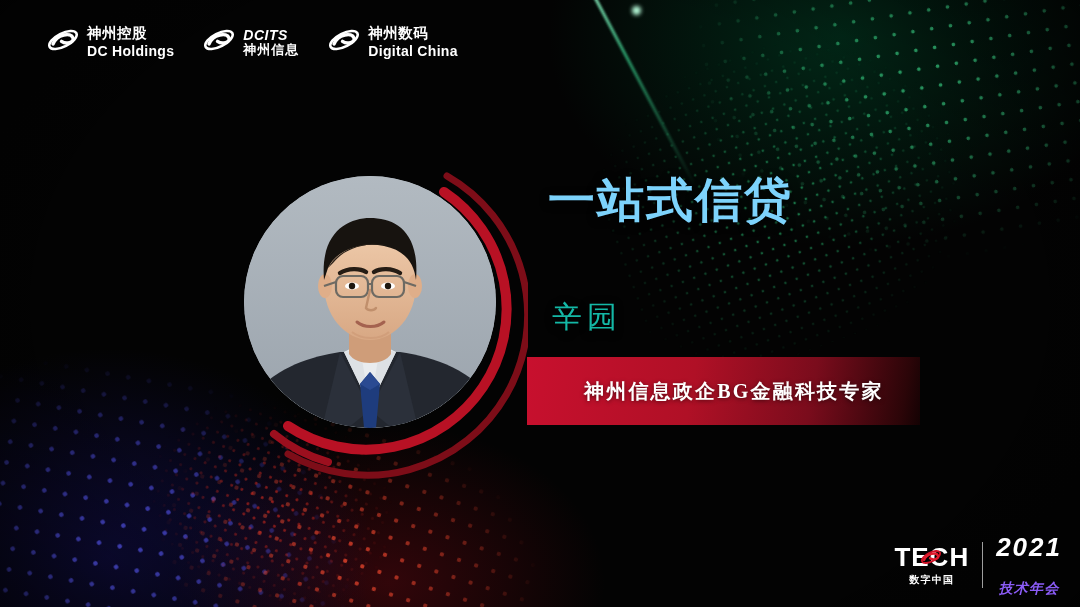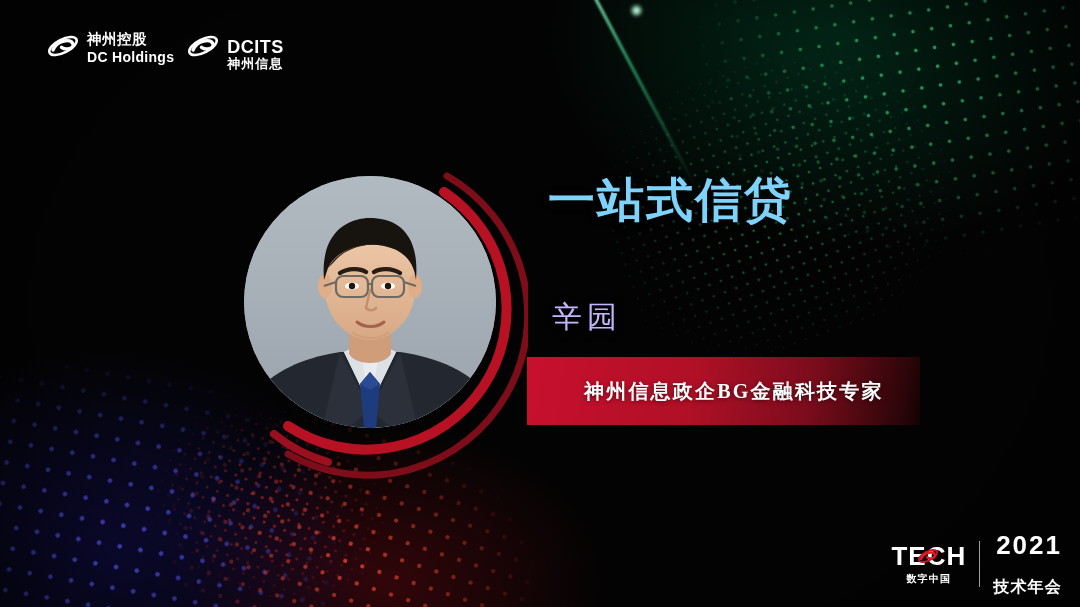--- a/index.html
+++ b/index.html
@@ -51,64 +51,64 @@
     opacity:.85;}
   .dots-red-small{position:absolute;left:130px;bottom:10px;width:300px;height:220px;
     background-image:radial-gradient(circle, rgba(200,40,30,.75) 1.1px, rgba(0,0,0,0) 1.7px);
     background-size:11px 11px;transform:rotate(22deg);
     -webkit-mask-image:radial-gradient(ellipse 150px 120px at 50% 60%, #000 0%, rgba(0,0,0,0) 85%);
     mask-image:radial-gradient(ellipse 150px 120px at 50% 60%, #000 0%, rgba(0,0,0,0) 85%);}
   .vignette{position:absolute;inset:0;pointer-events:none;
     background:radial-gradient(ellipse 780px 560px at 50% 50%, rgba(0,0,0,0) 55%, rgba(0,0,0,.72) 100%);}
 
   
-  .logo-row{position:absolute;left:46px;top:26px;display:flex;align-items:center;gap:12px;z-index:12;}
+  .logo-row{position:absolute;left:46px;top:26px;display:flex;align-items:center;gap:28px;z-index:12;}
   .logo{display:flex;align-items:center;gap:7px;}
   .swoosh{flex:0 0 auto;}
   .logo-txt{display:flex;flex-direction:column;line-height:1;color:#fff;}
   .logo-cn{font-size:14.5px;font-weight:bold;letter-spacing:.5px;}
   .logo-en{font-size:14px;font-weight:bold;letter-spacing:.3px;margin-top:3px;}
   .logo-dcits .logo-cn{font-size:13px;order:2;margin-top:1px;letter-spacing:1px;font-family:Liberation Serif, serif;}
-  .logo-dcits .logo-en{font-size:18px;letter-spacing:.5px;order:1;margin-top:12px;}
+  .logo-dcits .logo-en{font-size:14px;font-style:italic;letter-spacing:.5px;order:1;margin-top:0;}
 
   
   .portrait-wrap{position:absolute;left:188px;top:128px;width:330px;height:348px;z-index:8;}
   .arc-svg{position:absolute;left:-10px;top:-10px;}
   .photo{position:absolute;left:56px;top:48px;width:252px;height:252px;border-radius:50%;
     overflow:hidden;background:#a9b2ba;z-index:3;}
   .photo svg{display:block;}
 
   
   .title{position:absolute;left:548px;top:168px;z-index:12;color:#7dd3fc;
     font-family:"Liberation Serif","DejaVu Serif",serif;font-weight:bold;
     font-size:47px;line-height:1.38;letter-spacing:2px;
     text-shadow:0 2px 10px rgba(0,0,0,.9);}
   .title .l2{letter-spacing:1px;}
-  .speaker{position:absolute;left:552px;top:297px;z-index:12;color:#c4b5fd;
+  .speaker{position:absolute;left:552px;top:297px;z-index:12;color:#14b8a6;
     font-family:"Liberation Serif","DejaVu Serif",serif;font-size:30px;letter-spacing:5px;
     text-shadow:0 2px 8px rgba(0,0,0,.9);}
   .banner{position:absolute;left:527px;top:357px;width:393px;height:68px;z-index:11;
     background:linear-gradient(100deg,#c8102e 0%,#b01026 42%,#7a0c1c 72%,#2b0508 95%,#140203 100%);}
   .banner-txt{position:absolute;left:584px;top:378px;z-index:12;color:#fff;
     font-family:"Liberation Serif","DejaVu Serif",serif;font-size:20px;font-weight:bold;letter-spacing:2.2px;
     text-shadow:0 1px 4px rgba(0,0,0,.55);}
 
   
   .tech{position:absolute;right:18px;bottom:12px;display:flex;align-items:center;gap:13px;z-index:12;}
   .tech-left{display:flex;flex-direction:column;align-items:center;line-height:1;position:relative;}
   .tech-word{position:relative;font-family:"Liberation Sans",sans-serif;font-weight:bold;
     font-size:26px;letter-spacing:1px;color:#fff;}
   .tech-swoosh{position:absolute;left:26px;top:4px;}
   .tech-cn{font-size:10px;font-weight:bold;color:#fff;letter-spacing:1.2px;margin-top:5px;
     font-family:"Liberation Sans",sans-serif;}
   .tech-div{width:1px;height:46px;background:rgba(255,255,255,.62);}
-  .tech-right{display:flex;flex-direction:column;align-items:flex-end;line-height:1;}
+  .tech-right{display:flex;flex-direction:column;align-items:center;line-height:1;font-style:italic;}
   .tech-year{font-size:26px;font-weight:bold;color:#fff;letter-spacing:2px;
     font-family:"Liberation Sans",sans-serif;}
-  .tech-sub{font-size:16px;font-weight:bold;color:#ffffff;letter-spacing:1.2px;margin-top:21px;
+  .tech-sub{font-size:14px;font-weight:bold;color:#8b5cf6;letter-spacing:1.2px;margin-top:21px;
     font-family:"Liberation Sans",sans-serif;}
 </style>
 </head>
 <body>
 
 <div id="slide">
 
   <div class="bg-base"></div>
   <div class="dots-green"></div>
   <div class="dots-green2"></div>
@@ -143,20 +143,34 @@
           </g>
           <path d="M7 17 C11 7, 25 5, 27 11 C28.6 15.6, 20 17.6, 15.5 14.4" fill="none" stroke="#fff" stroke-width="3.4" stroke-linecap="round"></path>
         </svg>
       </span>
       <span class="logo-txt">
         <span class="logo-cn">神州信息</span>
         <span class="logo-en">DCITS</span>
       </span>
     </div>
 
+    <div class="logo">
+      <span class="swoosh">
+        <svg width="34" height="26" viewBox="0 0 34 26">
+          <g fill="none" stroke="#fff" stroke-width="2.6">
+            <ellipse cx="17" cy="13" rx="15" ry="6.6" transform="rotate(-27 17 13)"></ellipse>
+          </g>
+          <path d="M7 17 C11 7, 25 5, 27 11 C28.6 15.6, 20 17.6, 15.5 14.4" fill="none" stroke="#fff" stroke-width="3.4" stroke-linecap="round"></path>
+        </svg>
+      </span>
+      <span class="logo-txt">
+        <span class="logo-cn">神州数码</span>
+        <span class="logo-en">Digital China</span>
+      </span>
+    </div>
   </div>
 
   <div class="portrait-wrap">
 
     <svg class="arc-svg" width="350" height="368" viewBox="0 0 350 368">
 
       <path d="M 277 52 A 152 152 0 1 1 118 330" fill="none" stroke="#7d0d18" stroke-width="7" stroke-linecap="round" transform="translate(-8,6)"></path>
 
       <path d="M 252 66 A 136 136 0 1 1 96 300" fill="none" stroke="#b81124" stroke-width="10" stroke-linecap="round" transform="translate(14,8)"></path>
 

